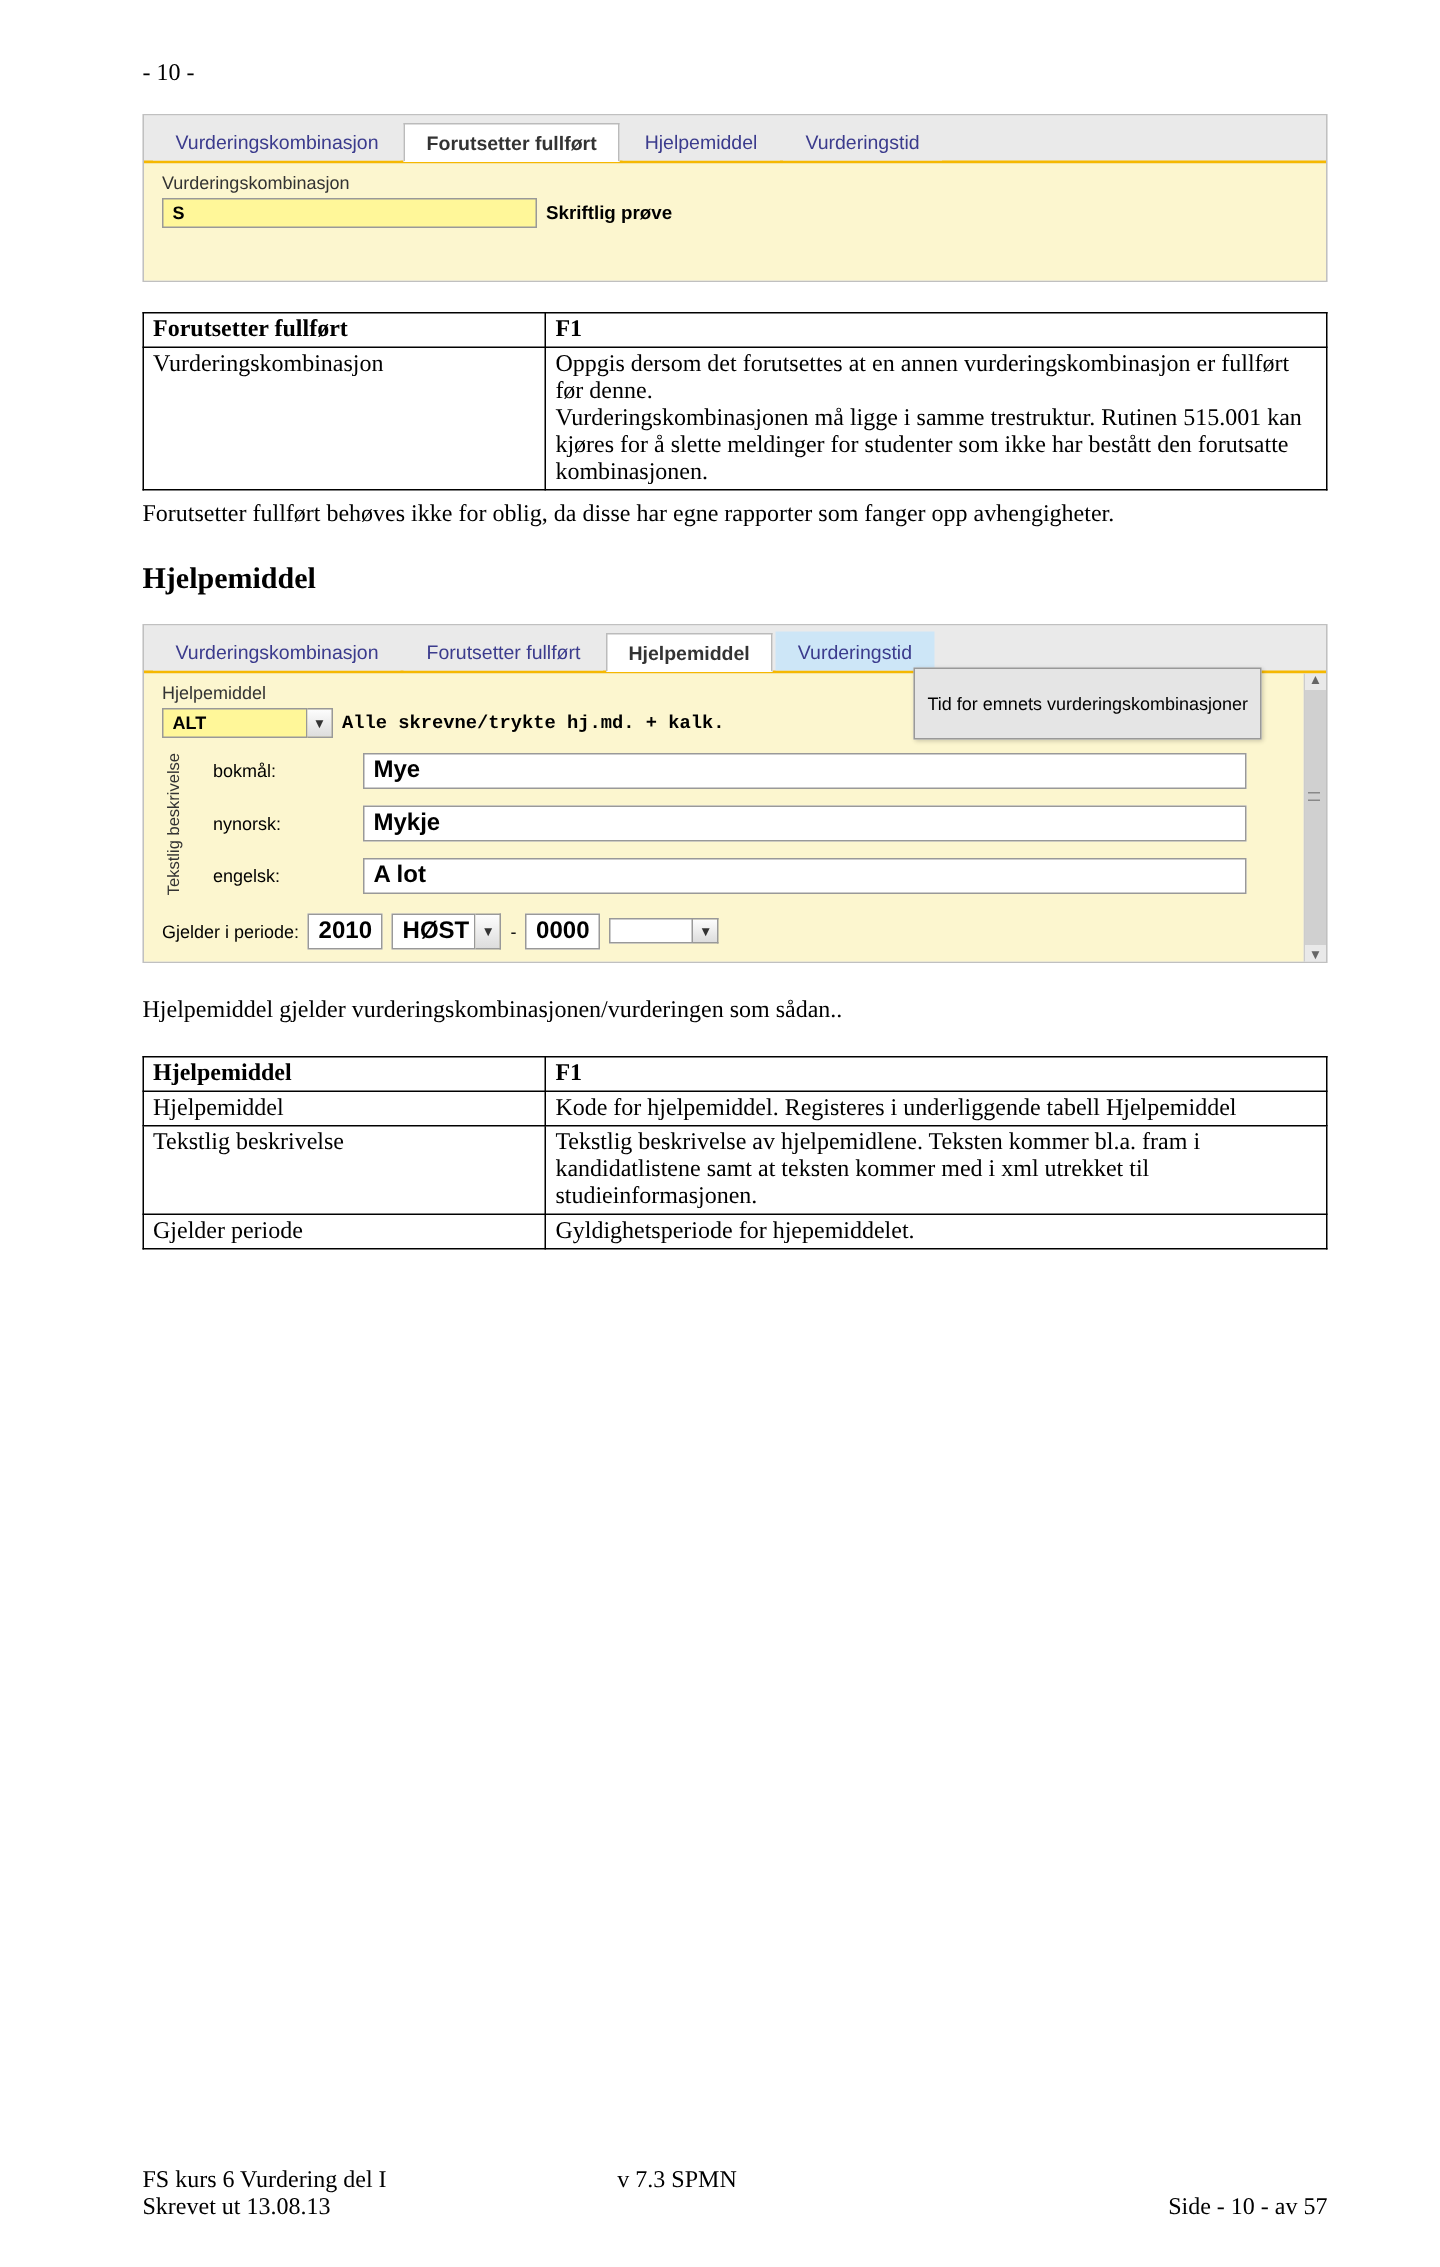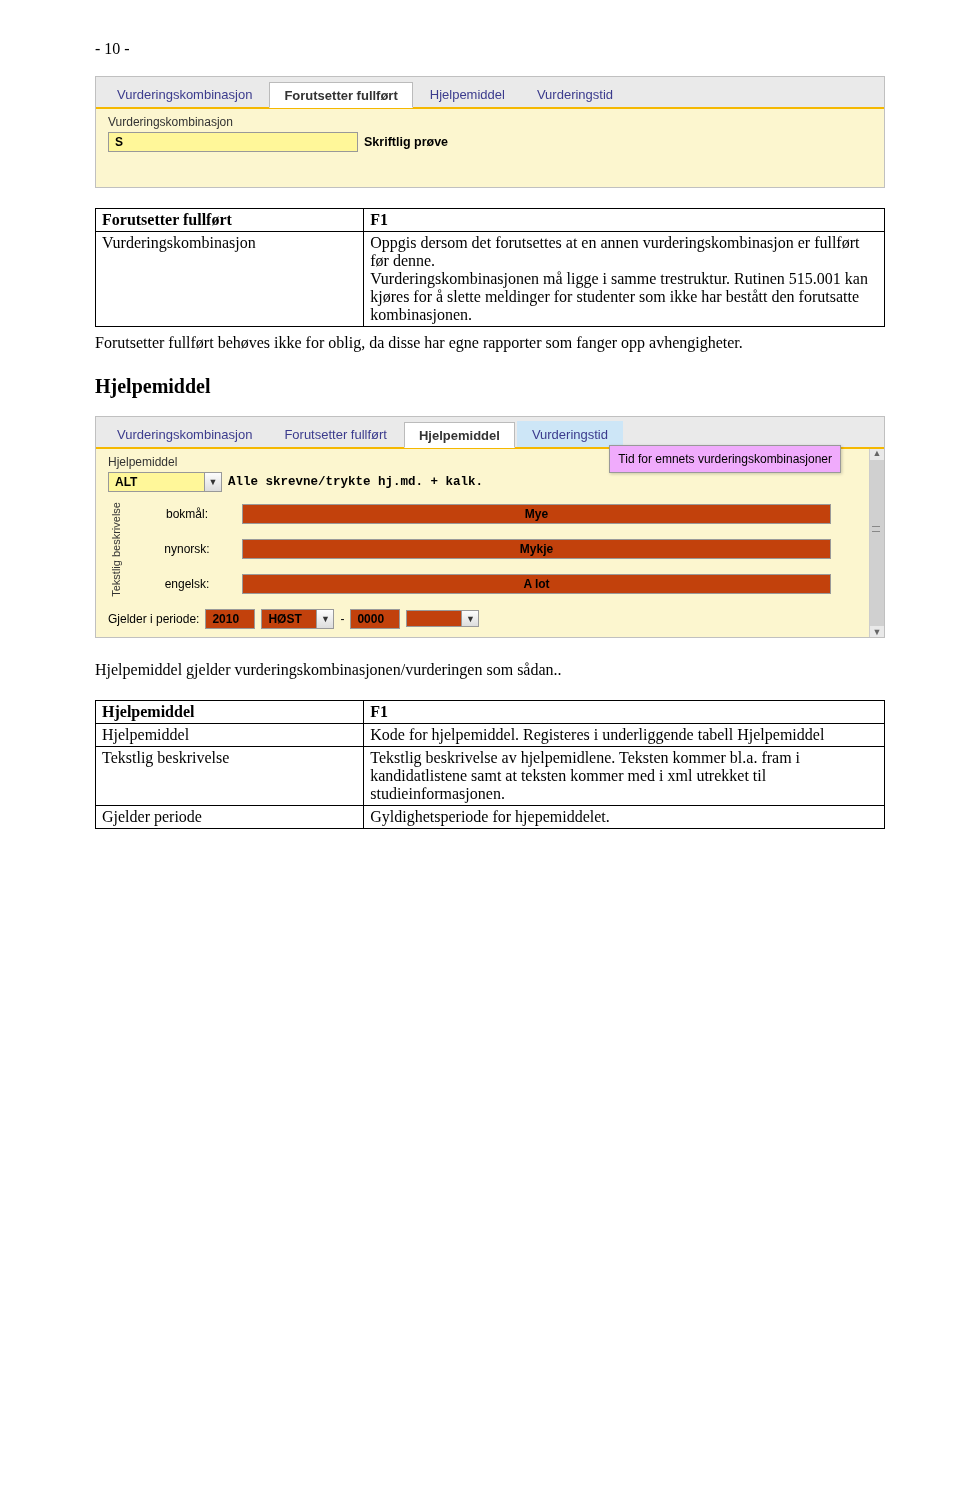--- a/index.html
+++ b/index.html
@@ -77,24 +77,24 @@
   .inline-field {
     background: #fff799;
     border: 1px solid #999;
     padding: 2px 6px;
     font-size: 12px;
     font-family: Tahoma, Arial, sans-serif;
     display: inline-block;
     box-sizing: border-box;
   }
   .inline-white {
-    background: #c2410c;
+    background: #ffffff;
     border: 1px solid #999;
     padding: 2px 6px;
-    font-size: 12px;
+    font-size: 16px;
     font-family: Tahoma, Arial, sans-serif;
     display: inline-block;
     box-sizing: border-box;
   }
   .row-flex { display:flex; align-items:center; gap:6px; }
   .bold-input { font-weight:bold; }
   .doc-table {
     border-collapse: collapse;
     width: 100%;
     margin-top: 0;
@@ -117,40 +117,39 @@
   }
   h2.section {
     font-size: 20px;
     font-weight: bold;
     margin: 22px 0 18px 0;
   }
   .tooltip-pop {
     position: absolute;
     right: 28px;
     top: -4px;
-    background: #f0abfc;
+    background: #e5e5e5;
     border: 1px solid #999;
-    padding: 6px 8px;
+    padding: 16px 8px;
     font-size: 12px;
     box-shadow: 1px 1px 3px rgba(0,0,0,0.2);
     z-index: 5;
   }
   .vertical-label {
     writing-mode: vertical-rl;
     transform: rotate(180deg);
     font-size: 11px;
     color: #333;
     padding: 2px;
   }
   .hjelp-grid {
     display: grid;
     grid-template-columns: 24px 90px 1fr 16px;
     gap: 6px 10px;
     align-items: center;
-    text-align: center;
   }
   .scrollbar-stub {
     width: 14px;
     background: #e9e9e9;
     border-left: 1px solid #ccc;
     display:flex;
     flex-direction:column;
     justify-content:space-between;
     align-items:center;
   }
@@ -291,14 +290,25 @@
       <td>Tekstlig beskrivelse</td>
       <td>Tekstlig beskrivelse av hjelpemidlene. Teksten kommer bl.a. fram i kandidatlistene samt at teksten kommer med i xml utrekket til studieinformasjonen.</td>
     </tr>
     <tr>
       <td>Gjelder periode</td>
       <td>Gyldighetsperiode for hjepemiddelet.</td>
     </tr>
   </tbody>
     </table>
 
+  <div class="footer">
+    <div class="footer-row">
+      <span>FS kurs 6 Vurdering del I</span>
+      <span style="position:relative; left:-120px;">v 7.3 SPMN</span>
+      <span></span>
+    </div>
+    <div class="footer-row">
+      <span>Skrevet ut 13.08.13</span>
+      <span>Side - 10 - av 57</span>
+    </div>
+  </div>
 
 </div>
 
 </body></html>

